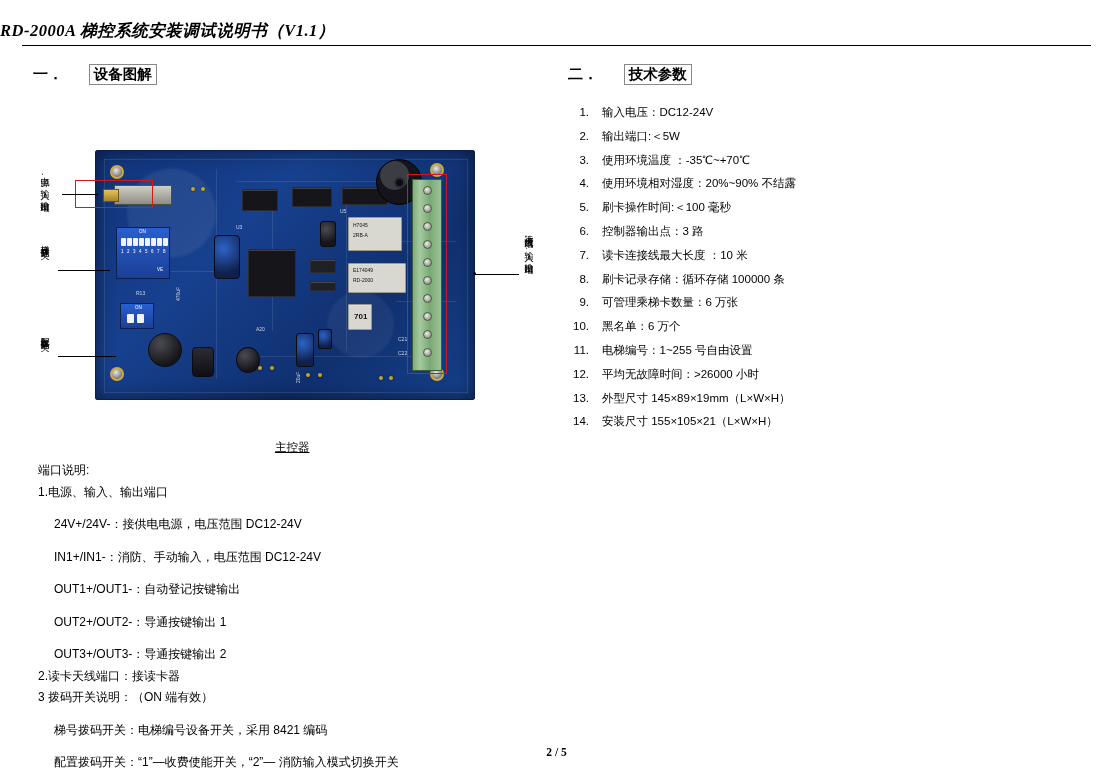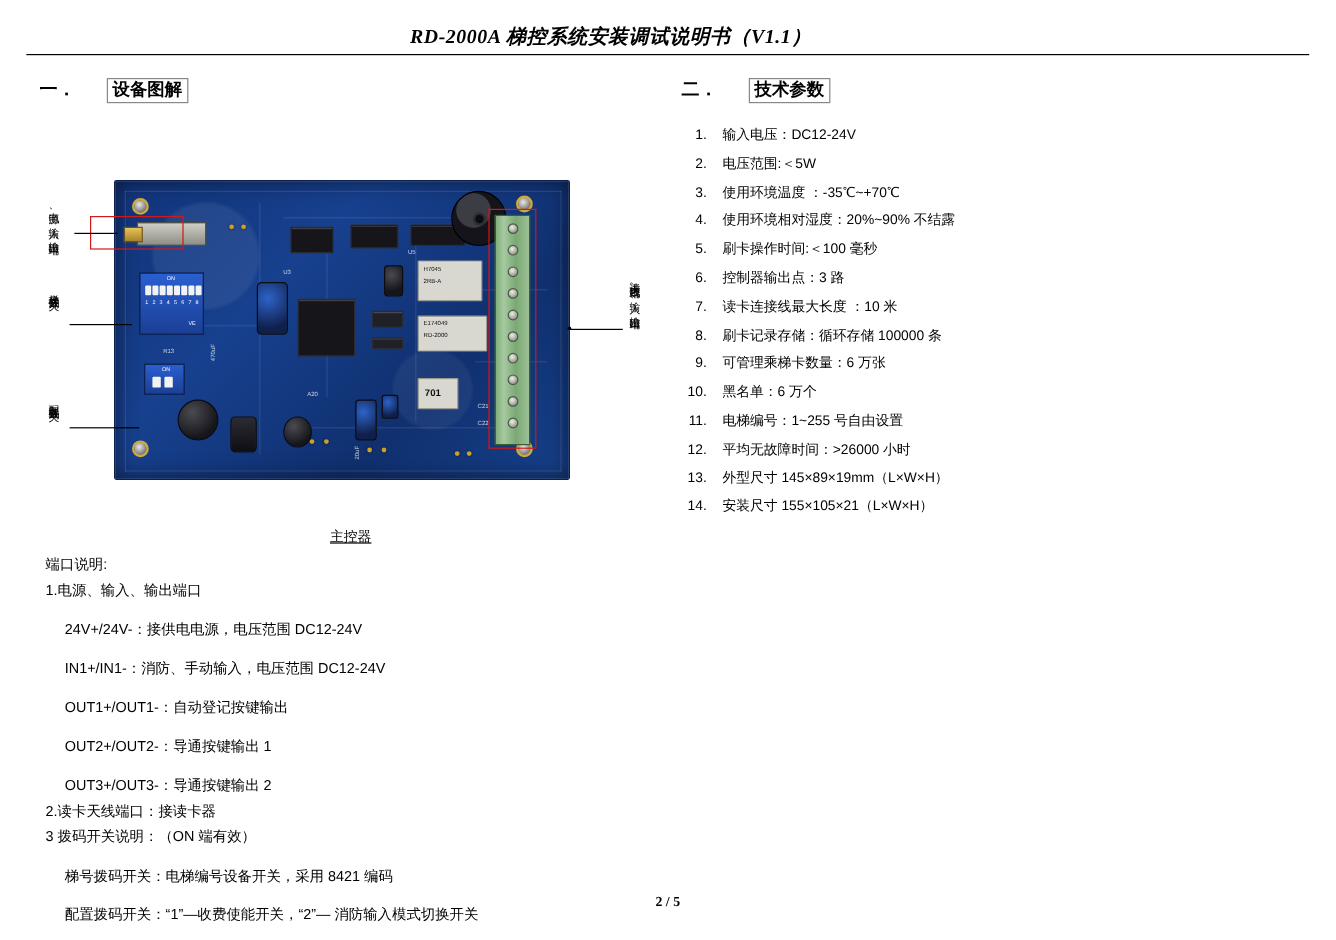--- a/index.html
+++ b/index.html
@@ -11,21 +11,20 @@
     font-family: "Liberation Serif", serif;
     color: #000000;
     position: relative;
     overflow: hidden;
   }
 
   
   .page-header {
     position: absolute;
     top: 20px; left: 0; width: 1018px;
-    text-align: center;
   }
   .page-header .title {
     font-family: "Liberation Serif", serif;
     font-weight: bold;
     font-style: italic;
     font-size: 16.5px;
     letter-spacing: 0.5px;
   }
   .header-rule {
     position: absolute;
@@ -320,21 +319,21 @@
     <div class="chip small" style="left:214px;top:130px;width:26px;height:10px;"></div>
 
     <div class="chip light" style="left:252px;top:66px;width:54px;height:34px;">
       <div class="silk black" style="left:4px;top:5px;">H7045</div>
       <div class="silk black" style="left:4px;top:15px;">2RB-A</div>
     </div>
     <div class="chip light" style="left:252px;top:112px;width:58px;height:30px;">
       <div class="silk black" style="left:4px;top:4px;">E174049</div>
       <div class="silk black" style="left:4px;top:14px;">RD-2000</div>
     </div>
-    <div class="chip light" style="left:252px;top:164px;width:34px;height:26px;">
+    <div class="chip light" style="left:252px;top:153px;width:24px;height:26px;">
       <div class="silk black big" style="left:5px;top:8px;">701</div>
     </div>
 
     <div class="cap" style="left:52px; top:182px; width:34px;height:34px;"></div>
     <div class="cap blue" style="left:118px;top:84px;  width:26px;height:44px;border-radius:4px;"></div>
     <div class="cap tall" style="left:96px; top:196px; width:22px;height:30px;"></div>
     <div class="cap" style="left:140px;top:196px;width:24px;height:26px;"></div>
     <div class="cap blue" style="left:200px;top:182px;width:18px;height:34px;border-radius:3px;"></div>
     <div class="cap" style="left:224px;top:70px; width:16px;height:26px;border-radius:3px;"></div>
     <div class="cap blue" style="left:222px;top:178px;width:14px;height:20px;border-radius:2px;"></div>
@@ -428,21 +427,21 @@
   <div class="l ind1">配置拨码开关：“1”—收费使能开关，“2”— 消防输入模式切换开关</div>
 </div>
 
 <div class="specs">
   <div class="row">
     <span class="idx">1.</span>
     <span class="txt">输入电压：DC12-24V</span>
   </div>
   <div class="row">
     <span class="idx">2.</span>
-    <span class="txt">电压范围:＜5W</span>
+    <span class="txt">输出端口:＜5W</span>
   </div>
   <div class="row">
     <span class="idx">3.</span>
     <span class="txt">使用环境温度 ：-35℃~+70℃</span>
   </div>
   <div class="row">
     <span class="idx">4.</span>
     <span class="txt">使用环境相对湿度：20%~90% 不结露</span>
   </div>
   <div class="row">

